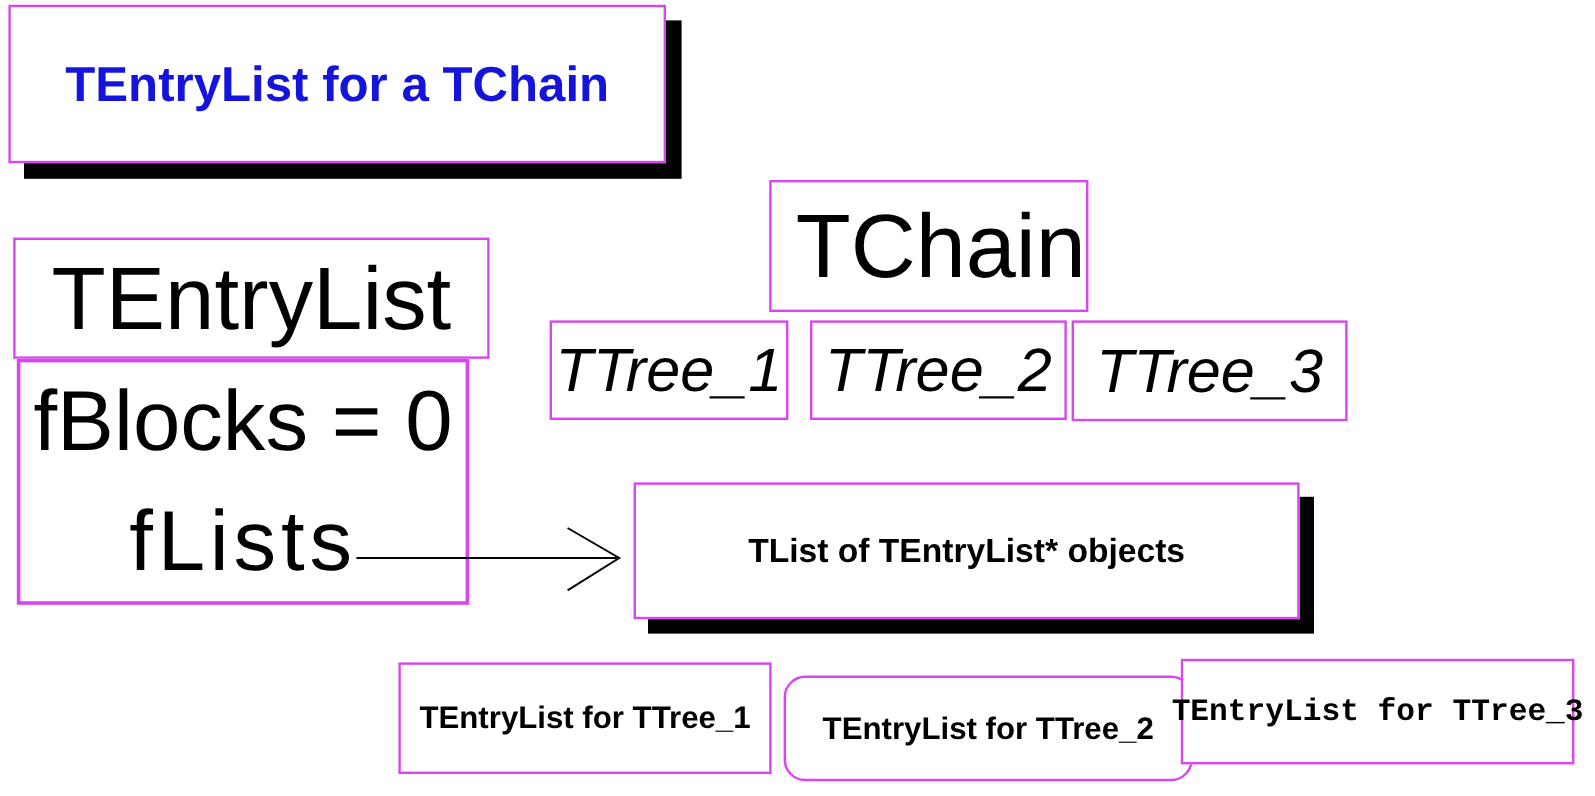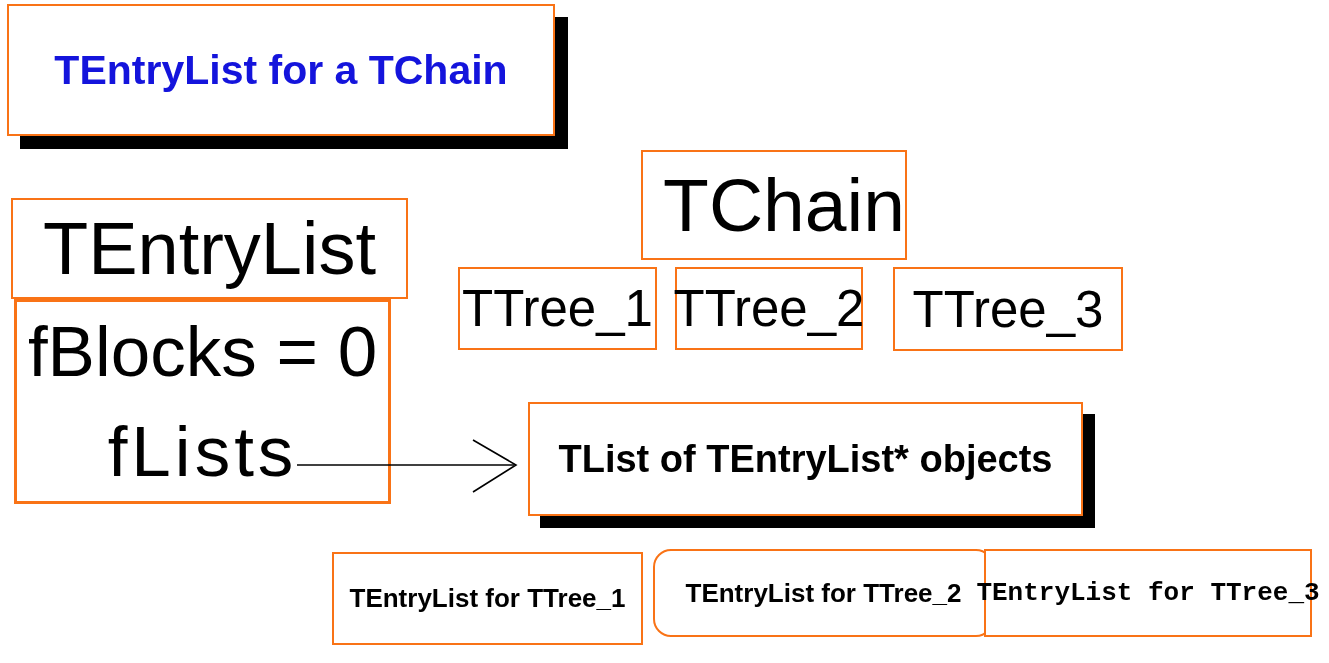--- a/index.html
+++ b/index.html
@@ -1,48 +1,48 @@
 <!DOCTYPE html>
 <html><head>
 <meta charset="utf-8">
 <style>
   html,body{margin:0;padding:0;background:#ffffff;}
   .canvas{
     position:relative;width:1329px;height:663px;background:#ffffff;overflow:hidden;
     font-family:"Liberation Sans",sans-serif;color:#000000;
   }
   .box{
-    position:absolute;background:#ffffff;border:2px solid #f97316;
+    position:absolute;background:#ffffff;border:2px solid #d946ef;
     display:flex;align-items:center;justify-content:center;
     white-space:nowrap;box-sizing:border-box;
   }
   .shadowed{box-shadow:13px 13px 0 0 #000000;}
 
   .title-box{left:7px;top:4px;width:548px;height:132px;}
   .title-text{font-size:41px;font-weight:bold;color:#1414dc;}
 
   .el-top{left:11px;top:198px;width:397px;height:101px;font-size:74px;}
   .el-bottom{
     left:14px;top:299px;width:377px;height:205px;border-width:3px;
     flex-direction:column;justify-content:space-around;font-size:71px;
   }
   .flists-line{letter-spacing:4px;}
 
   .tchain-box{left:641px;top:150px;width:266px;height:110px;font-size:75px;padding-left:20px;}
-  .ttree-box{top:267px;height:83px;font-size:51px;}
+  .ttree-box{top:267px;height:83px;font-size:51px;font-style:italic;}
   .ttree-1{left:458px;width:199px;}
-  .ttree-2{left:675px;width:188px;}
+  .ttree-2{left:675px;width:214px;}
   .ttree-3{left:893px;width:230px;height:84px;}
 
   .tlist-box{left:528px;top:402px;width:555px;height:114px;box-shadow:12px 12px 0 0 #000000;}
-  .tlist-text{font-size:38px;font-weight:bold;}
+  .tlist-text{font-size:28px;font-weight:bold;}
 
   .bottom-box{font-size:26px;font-weight:bold;}
   .b1{left:332px;top:552px;width:311px;height:93px;text-align:center;}
-  .b2{left:653px;top:549px;width:341px;height:88px;border-radius:18px;}
+  .b2{left:653px;top:563px;width:341px;height:88px;border-radius:18px;}
   .b3{left:984px;top:549px;width:328px;height:88px;font-family:Liberation Mono, monospace;}
 
   .arrow-layer{position:absolute;left:0;top:0;width:1329px;height:663px;pointer-events:none;}
 </style>
 </head>
 <body>
 
 <div class="canvas">
 
   <div class="box shadowed title-box">

